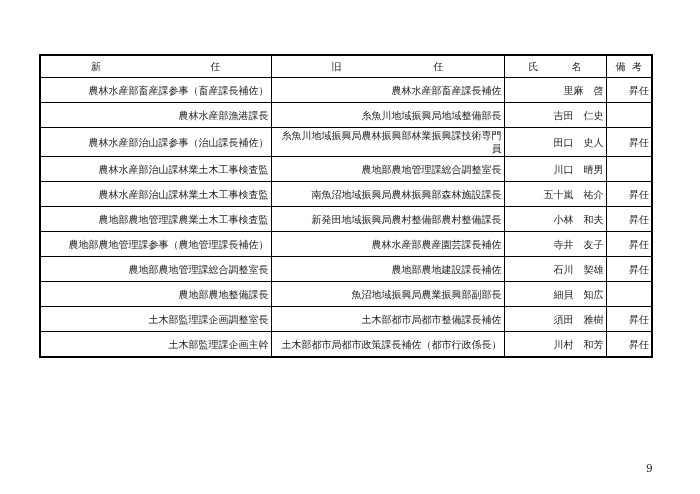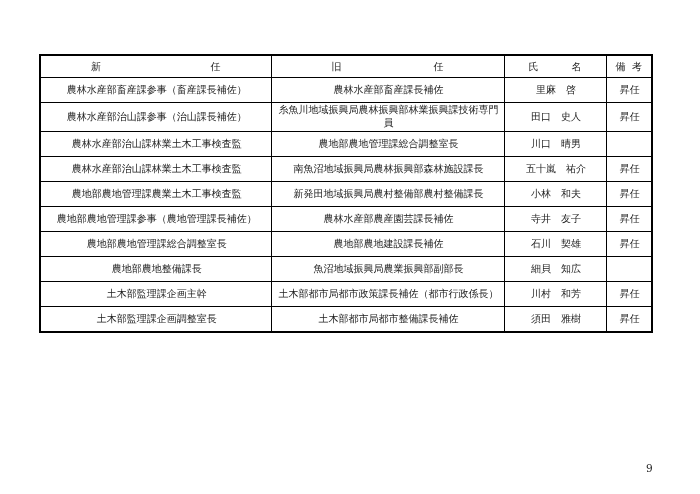--- a/index.html
+++ b/index.html
@@ -34,22 +34,21 @@
     overflow: hidden;
     word-break: break-all;
   }
   .grid th {
     height: 21px;
     padding: 0;
   }
   .grid td {
     height: 22px;
     padding: 1px 2px 1px 4px;
-    text-align: center;
-    font-family: Liberation Mono, monospace;
+    text-align: right;
   }
   .hwrap {
     display: flex;
     justify-content: space-between;
     align-items: center;
   }
   th.col-new  .hwrap { padding: 0 50px; }
   th.col-old  .hwrap { padding: 0 60px; }
   th.col-name .hwrap { padding: 0 24px; }
   th.col-note .hwrap { padding: 0 9px;  }
@@ -103,20 +102,26 @@
     </thead>
     <tbody>
 
         <tr>
           <td>農林水産部畜産課参事（畜産課長補佐）</td>
           <td>農林水産部畜産課長補佐</td>
           <td>里麻　啓</td>
           <td>昇任</td>
         </tr>
 
+        <tr>
+          <td>農林水産部漁港課長</td>
+          <td>糸魚川地域振興局地域整備部長</td>
+          <td>吉田　仁史</td>
+          <td></td>
+        </tr>
 
 
         <tr>
           <td>農林水産部治山課参事（治山課長補佐）</td>
           <td>糸魚川地域振興局農林振興部林業振興課技術専門員</td>
           <td>田口　史人</td>
           <td>昇任</td>
         </tr>
 
         <tr>
@@ -158,30 +163,30 @@
 
         <tr>
           <td>農地部農地整備課長</td>
           <td>魚沼地域振興局農業振興部副部長</td>
           <td>細貝　知広</td>
           <td></td>
         </tr>
 
 
         <tr>
-          <td>土木部監理課企画主幹</td>
-          <td>土木部都市局都市政策課長補佐（都市行政係長）</td>
-          <td>川村　和芳</td>
+          <td>土木部監理課企画調整室長</td>
+          <td>土木部都市局都市整備課長補佐</td>
+          <td>須田　雅樹</td>
           <td>昇任</td>
         </tr>
 
         <tr>
-          <td>土木部監理課企画調整室長</td>
-          <td>土木部都市局都市整備課長補佐</td>
-          <td>須田　雅樹</td>
+          <td>土木部監理課企画主幹</td>
+          <td>土木部都市局都市政策課長補佐（都市行政係長）</td>
+          <td>川村　和芳</td>
           <td>昇任</td>
         </tr>
       </tbody>
   </table>
 
   <div class="pageno">9</div>
 
 </div>
 
 </body></html>

